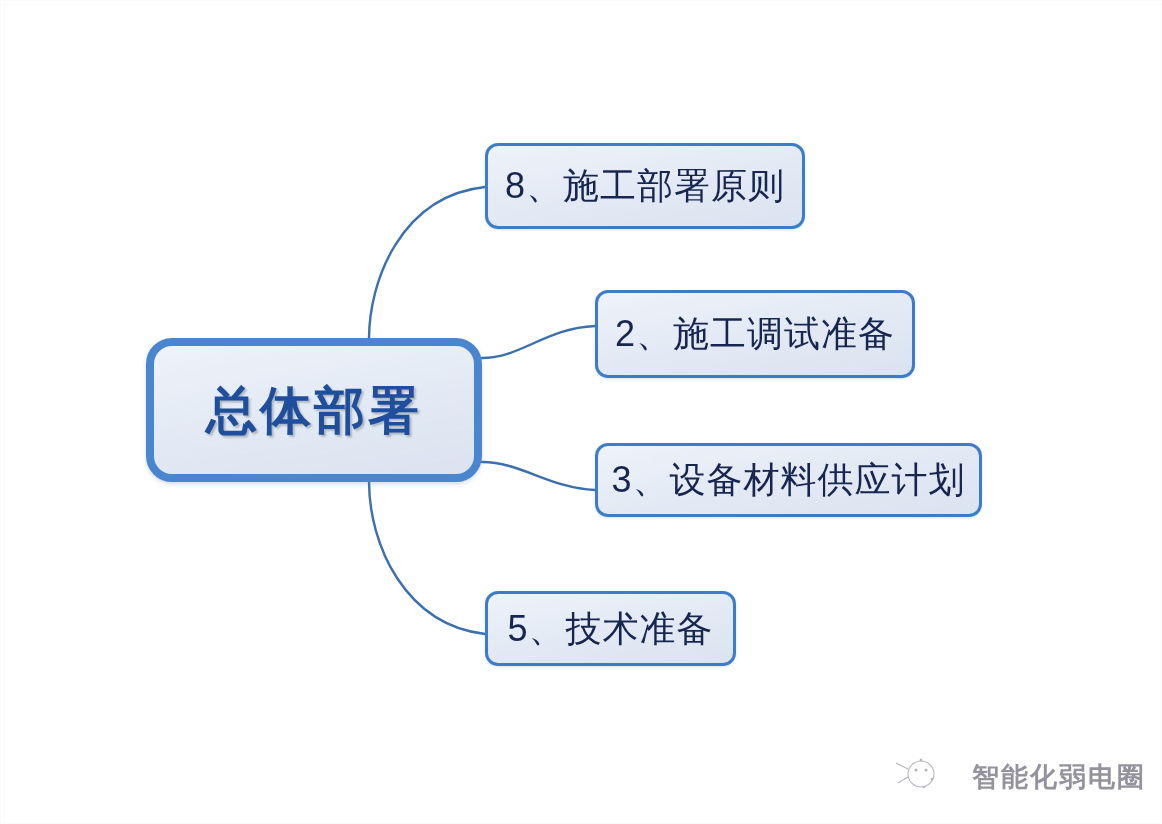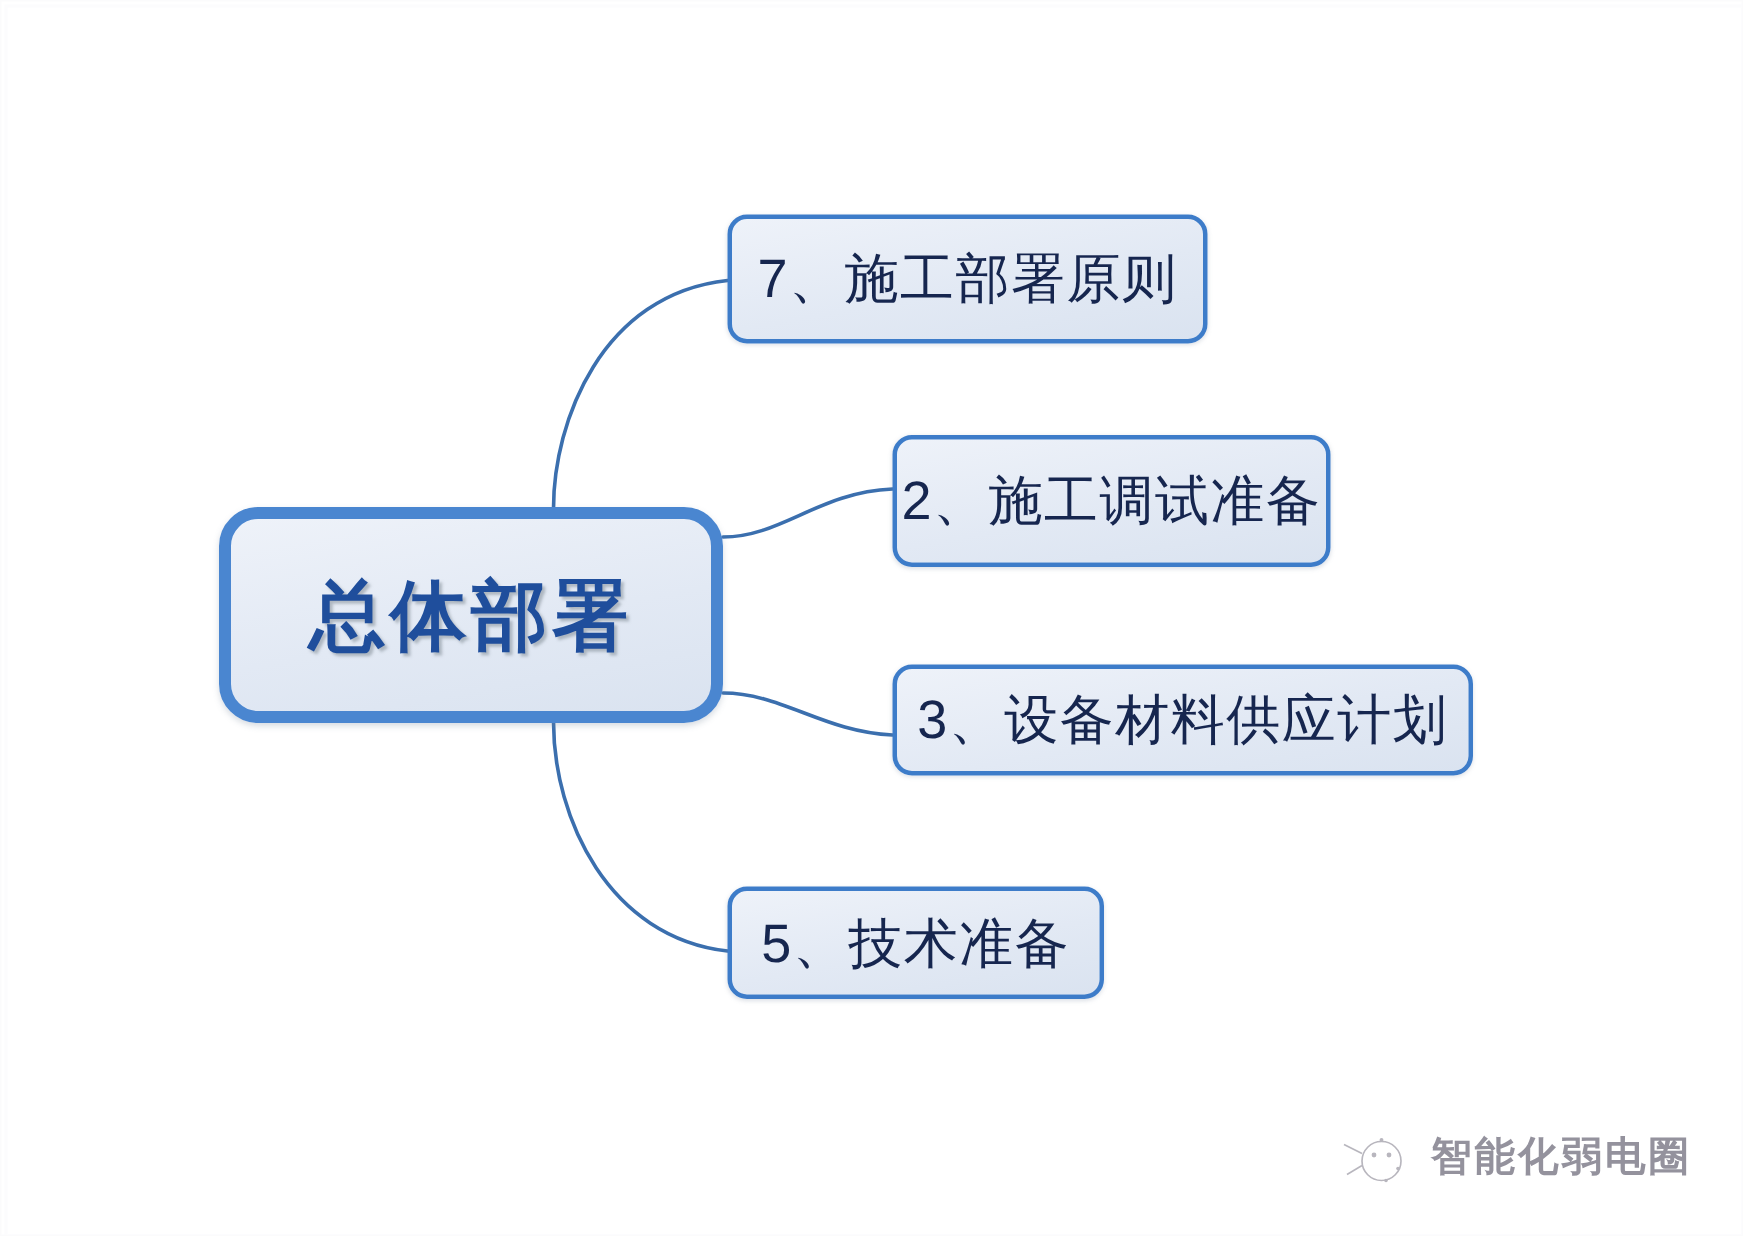--- a/index.html
+++ b/index.html
@@ -73,32 +73,32 @@
   .child-node .node-label {
     font-size: 36px;
     font-weight: normal;
     color: #16264f;
     letter-spacing: 1px;
     line-height: 1;
     white-space: nowrap;
   }
 
   #child-node-1 { left: 484px; top: 142px; width: 320px; height: 86px; }
-  #child-node-2 { left: 594px; top: 289px; width: 292px; height: 88px; }
+  #child-node-2 { left: 594px; top: 289px; width: 320px; height: 88px; }
   #child-node-3 { left: 594px; top: 442px; width: 387px; height: 74px; }
   #child-node-4 { left: 484px; top: 590px; width: 251px; height: 75px; }
 
   
   #watermark {
     position: absolute;
     left: 893px;
     top: 752px;
     display: flex;
-    align-items: flex-start;
-    gap: 14px;
+    align-items: flex-end;
+    gap: 32px;
     opacity: 0.88;
   }
   #watermark .wm-logo {
     width: 46px;
     height: 42px;
     display: block;
   }
   #watermark .wm-text {
     font-size: 27px;
     font-weight: bold;
@@ -120,21 +120,21 @@
     <path d="M 481 357 C 520 357, 545 327, 594 325" fill="none" stroke="#3b6fae" stroke-width="2.4" stroke-linecap="round"></path>
     <path d="M 481 461 C 520 461, 548 487, 594 489" fill="none" stroke="#3b6fae" stroke-width="2.4" stroke-linecap="round"></path>
     <path d="M 368 480 C 368 545, 405 624, 484 633" fill="none" stroke="#3b6fae" stroke-width="2.4" stroke-linecap="round"></path>
   </svg>
 
   <div class="node" id="root-node">
     <span class="node-label">总体部署</span>
   </div>
 
   <div class="node child-node" id="child-node-1">
-    <span class="node-label">7、施工部署原则</span>
+    <span class="node-label">8、施工部署原则</span>
   </div>
 
   <div class="node child-node" id="child-node-2">
     <span class="node-label">2、施工调试准备</span>
   </div>
 
   <div class="node child-node" id="child-node-3">
     <span class="node-label">3、设备材料供应计划</span>
   </div>
 

